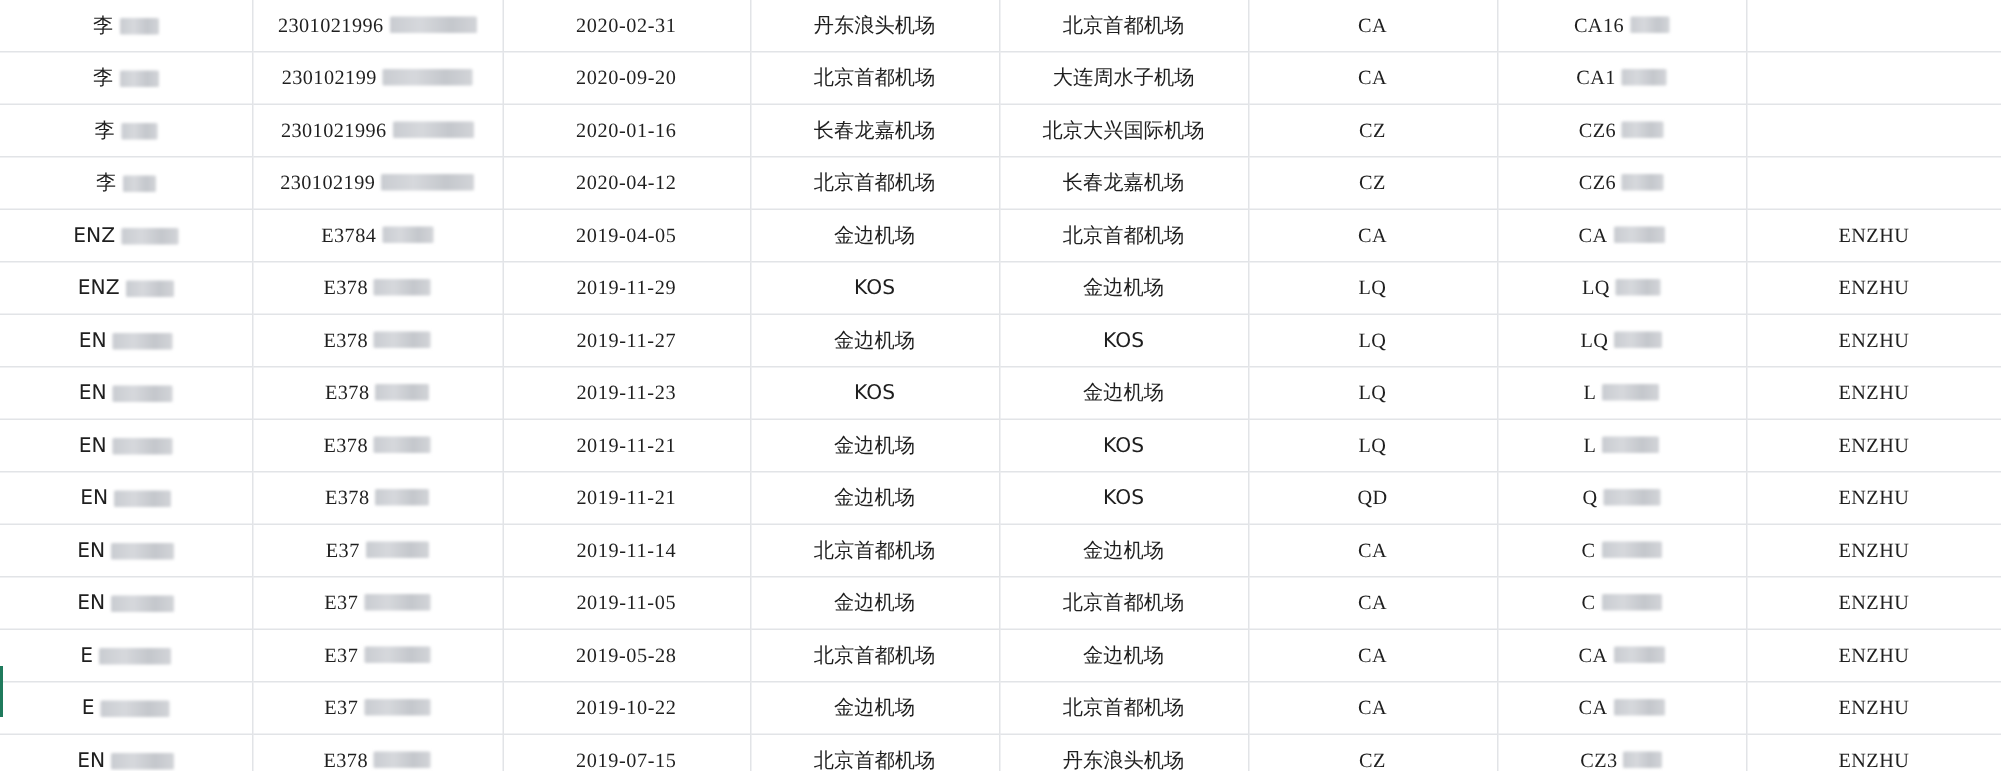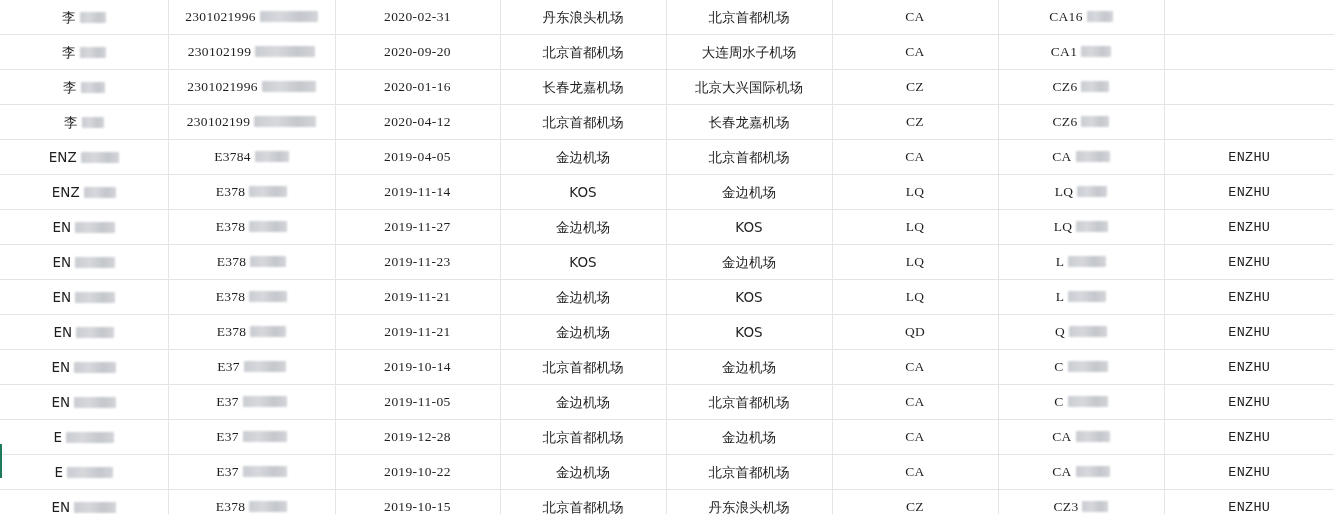--- a/index.html
+++ b/index.html
@@ -30,21 +30,20 @@
     height: 34px;
     padding: 0 4px;
     text-align: center;
     vertical-align: middle;
     white-space: nowrap;
     overflow: hidden;
     color: #1f1f1f;
   }
   table.flight-table td:last-child {
     border-right: none;
-    font-family: Liberation Mono, monospace;
   }
   .cell-inner {
     display: inline-flex;
     align-items: center;
     justify-content: center;
     gap: 2px;
     line-height: 1;
   }
   .redact {
     display: inline-block;
@@ -238,21 +237,21 @@
         <tr>
           <td class="cn"><span class="cell-inner">
               <span>ENZ</span>
               <span class="redact" style="width: 32px;"></span>
             </span></td>
           <td class="code-cell"><span class="cell-inner">
               <span>E378</span>
               <span class="redact" style="width: 38px;"></span>
             </span></td>
           <td class="date-cell"><span class="cell-inner">
-              <span>2019-11-14</span>
+              <span>2019-11-29</span>
             </span></td>
           <td class="cn"><span class="cell-inner">
               <span>KOS</span>
             </span></td>
           <td class="cn"><span class="cell-inner">
               <span>金边机场</span>
             </span></td>
           <td class="code-cell"><span class="cell-inner">
               <span>LQ</span>
             </span></td>
@@ -383,21 +382,21 @@
         <tr>
           <td class="cn"><span class="cell-inner">
               <span>EN</span>
               <span class="redact" style="width: 42px;"></span>
             </span></td>
           <td class="code-cell"><span class="cell-inner">
               <span>E37</span>
               <span class="redact" style="width: 42px;"></span>
             </span></td>
           <td class="date-cell"><span class="cell-inner">
-              <span>2019-10-14</span>
+              <span>2019-11-14</span>
             </span></td>
           <td class="cn"><span class="cell-inner">
               <span>北京首都机场</span>
             </span></td>
           <td class="cn"><span class="cell-inner">
               <span>金边机场</span>
             </span></td>
           <td class="code-cell"><span class="cell-inner">
               <span>CA</span>
             </span></td>
@@ -441,21 +440,21 @@
         <tr>
           <td class="cn"><span class="cell-inner">
               <span>E</span>
               <span class="redact" style="width: 48px;"></span>
             </span></td>
           <td class="code-cell"><span class="cell-inner">
               <span>E37</span>
               <span class="redact" style="width: 44px;"></span>
             </span></td>
           <td class="date-cell"><span class="cell-inner">
-              <span>2019-12-28</span>
+              <span>2019-05-28</span>
             </span></td>
           <td class="cn"><span class="cell-inner">
               <span>北京首都机场</span>
             </span></td>
           <td class="cn"><span class="cell-inner">
               <span>金边机场</span>
             </span></td>
           <td class="code-cell"><span class="cell-inner">
               <span>CA</span>
             </span></td>
@@ -499,21 +498,21 @@
         <tr>
           <td class="cn"><span class="cell-inner">
               <span>EN</span>
               <span class="redact" style="width: 42px;"></span>
             </span></td>
           <td class="code-cell"><span class="cell-inner">
               <span>E378</span>
               <span class="redact" style="width: 38px;"></span>
             </span></td>
           <td class="date-cell"><span class="cell-inner">
-              <span>2019-10-15</span>
+              <span>2019-07-15</span>
             </span></td>
           <td class="cn"><span class="cell-inner">
               <span>北京首都机场</span>
             </span></td>
           <td class="cn"><span class="cell-inner">
               <span>丹东浪头机场</span>
             </span></td>
           <td class="code-cell"><span class="cell-inner">
               <span>CZ</span>
             </span></td>

